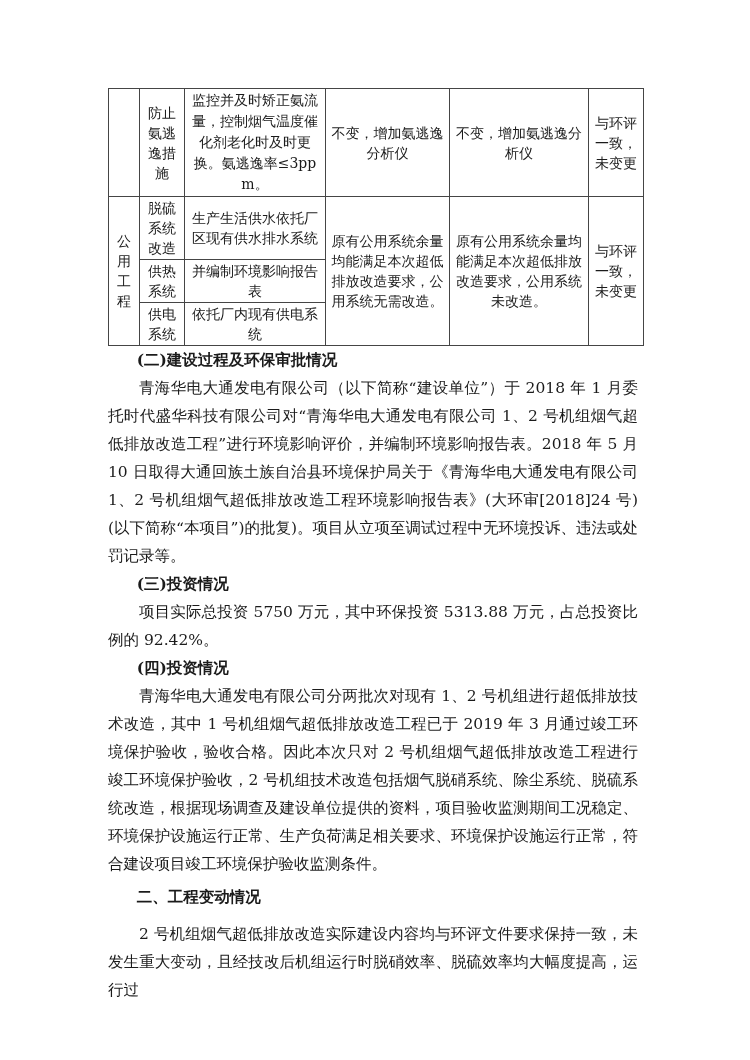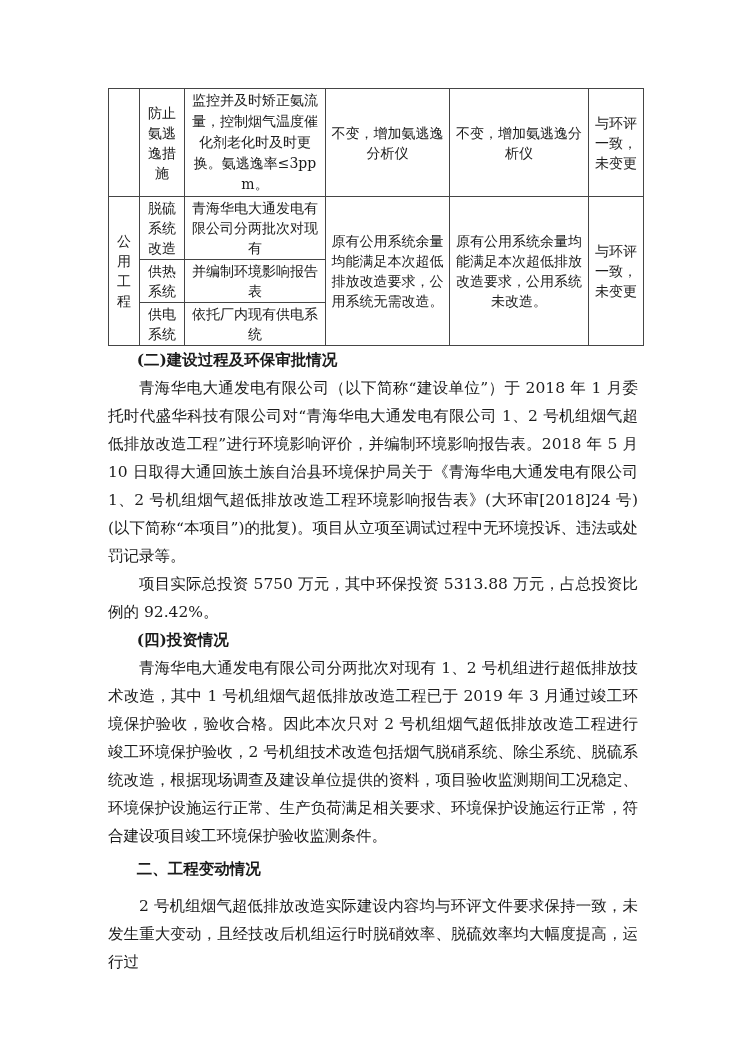--- a/index.html
+++ b/index.html
@@ -84,40 +84,41 @@
         <td></td>
         <td>防止氨逃逸措施</td>
         <td class="ppm-cell">监控并及时矫正氨流量，控制烟气温度催化剂老化时及时更换。氨逃逸率≤3ppm。</td>
         <td>不变，增加氨逃逸分析仪</td>
         <td>不变，增加氨逃逸分析仪</td>
         <td>与环评一致，未变更</td>
       </tr>
       <tr class="r-water">
         <td rowspan="3">公用工程</td>
         <td>脱硫系统改造</td>
-        <td>青海华电大通发电有限公司分两批次对现有</td>
+        <td>生产生活供水依托厂区现有供水排水系统</td>
         <td rowspan="3">原有公用系统余量均能满足本次超低排放改造要求，公用系统无需改造。</td>
         <td rowspan="3">原有公用系统余量均能满足本次超低排放改造要求，公用系统未改造。</td>
         <td rowspan="3">与环评一致，未变更</td>
       </tr>
       <tr class="r-heat">
         <td>供热系统</td>
         <td>并编制环境影响报告表</td>
       </tr>
       <tr class="r-power">
         <td>供电系统</td>
         <td>依托厂内现有供电系统</td>
       </tr>
     </tbody>
   </table>
 
   <main class="body-text">
     <h2 class="sec-heading">(二)建设过程及环保审批情况</h2>
     <p class="para">青海华电大通发电有限公司（以下简称“建设单位”）于 2018 年 1 月委托时代盛华科技有限公司对“青海华电大通发电有限公司 1、2 号机组烟气超低排放改造工程”进行环境影响评价，并编制环境影响报告表。2018 年 5 月 10 日取得大通回族土族自治县环境保护局关于《青海华电大通发电有限公司 1、2 号机组烟气超低排放改造工程环境影响报告表》(大环审[2018]24 号)(以下简称“本项目”)的批复)。项目从立项至调试过程中无环境投诉、违法或处罚记录等。</p>
 
+    <h2 class="sec-heading">(三)投资情况</h2>
     <p class="para">项目实际总投资 5750 万元，其中环保投资 5313.88 万元，占总投资比例的 92.42%。</p>
 
     <h2 class="sec-heading">(四)投资情况</h2>
     <p class="para">青海华电大通发电有限公司分两批次对现有 1、2 号机组进行超低排放技术改造，其中 1 号机组烟气超低排放改造工程已于 2019 年 3 月通过竣工环境保护验收，验收合格。因此本次只对 2 号机组烟气超低排放改造工程进行竣工环境保护验收，2 号机组技术改造包括烟气脱硝系统、除尘系统、脱硫系统改造，根据现场调查及建设单位提供的资料，项目验收监测期间工况稳定、环境保护设施运行正常、生产负荷满足相关要求、环境保护设施运行正常，符合建设项目竣工环境保护验收监测条件。</p>
 
     <h2 class="sec-heading major">二、工程变动情况</h2>
     <p class="para">2 号机组烟气超低排放改造实际建设内容均与环评文件要求保持一致，未发生重大变动，且经技改后机组运行时脱硝效率、脱硫效率均大幅度提高，运行过</p>
   </main>
 
 </div>

